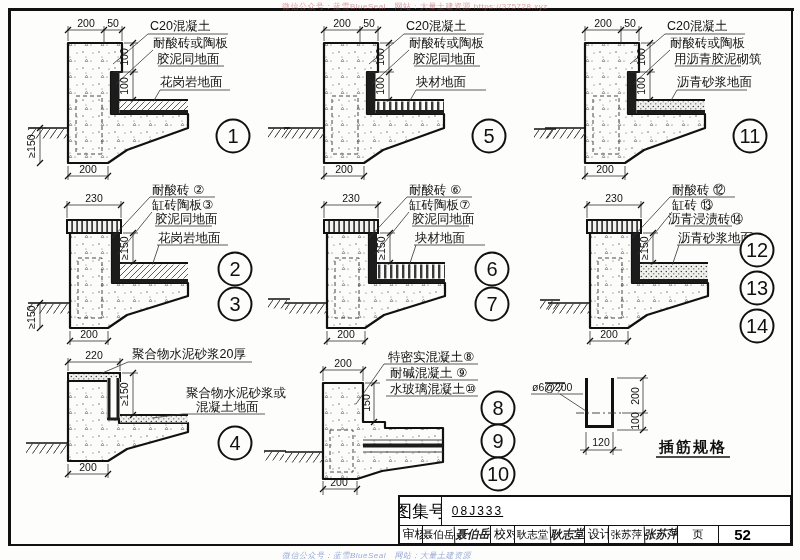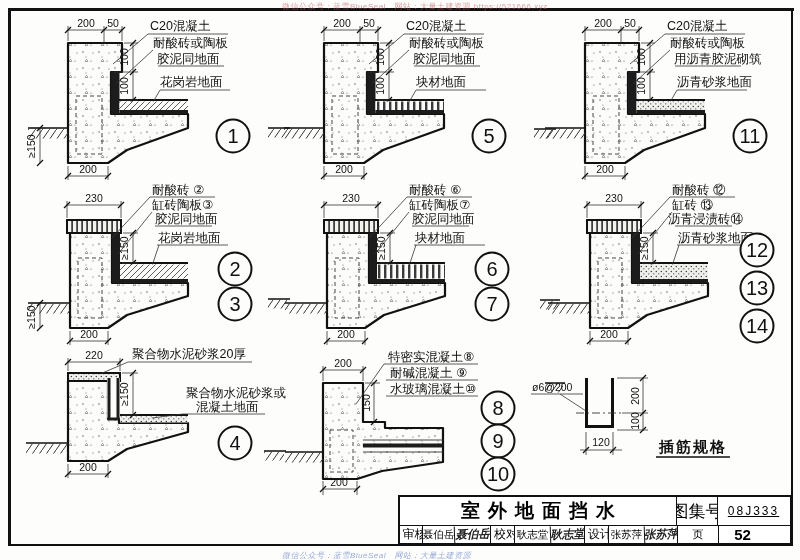--- a/index.html
+++ b/index.html
@@ -46,21 +46,21 @@
   .tb-pno{width:48px;font-size:15px;font-weight:bold;}
 </style>
 </head>
 <body>
 
 <div class="frame f-top"></div>
 <div class="frame f-left"></div>
 <div class="frame f-right"></div>
 <div class="frame f-bottom"></div>
 
-<div class="wm wm-top">微信公众号：蓝雪BlueSeal　网站：大量土建资源 https://521666.xyz</div>
+<div class="wm wm-top">微信公众号：蓝雪BlueSeal　网站：大量土建资源 https://375728.xyz</div>
 <div class="wm wm-bottom">微信公众号：蓝雪BlueSeal　网站：大量土建资源</div>
 
 <svg class="drawing" width="800" height="560" viewBox="0 0 800 560">
   <defs>
     <pattern id="conc" width="16" height="16" patternUnits="userSpaceOnUse">
       <rect width="16" height="16" fill="#fcfcfa"></rect>
       <circle cx="3" cy="4" r=".7" fill="#555"></circle>
       <circle cx="11" cy="13" r=".6" fill="#555"></circle>
       <circle cx="13" cy="5" r=".6" fill="#555"></circle>
       <circle cx="6" cy="9" r=".5" fill="#555"></circle>
@@ -306,21 +306,20 @@
     <text class="dtx" text-anchor="middle" transform="rotate(-90 639 396)" x="639" y="396">200</text>
     <text class="dtx" text-anchor="middle" transform="rotate(-90 639 421)" x="639" y="421">100</text>
     <text class="dtx" text-anchor="middle" x="601" y="446">120</text>
     <text class="cap" x="659" y="452">插筋规格</text>
     <path d="M656,457 H730" stroke="#111" stroke-width="1.3"></path>
   </g>
 </svg>
 
 <div class="tb">
   <div class="tb-row1">
-    <div class="tb-cell tb-title">室外地面挡水</div>
     <div class="tb-cell tb-alabel">图集号</div>
     <div class="tb-cell tb-ano">08J333</div>
   </div>
   <div class="tb-row2">
     <div class="tb-cell tb-role" style="width:22px">审核</div>
     <div class="tb-cell tb-name" style="width:32px">聂伯岳</div>
     <div class="tb-cell tb-sig" style="width:36px">聂伯岳</div>
     <div class="tb-cell tb-role" style="width:24px">校对</div>
     <div class="tb-cell tb-name" style="width:36px">耿志堂</div>
     <div class="tb-cell tb-sig" style="width:34px">耿志堂</div>

